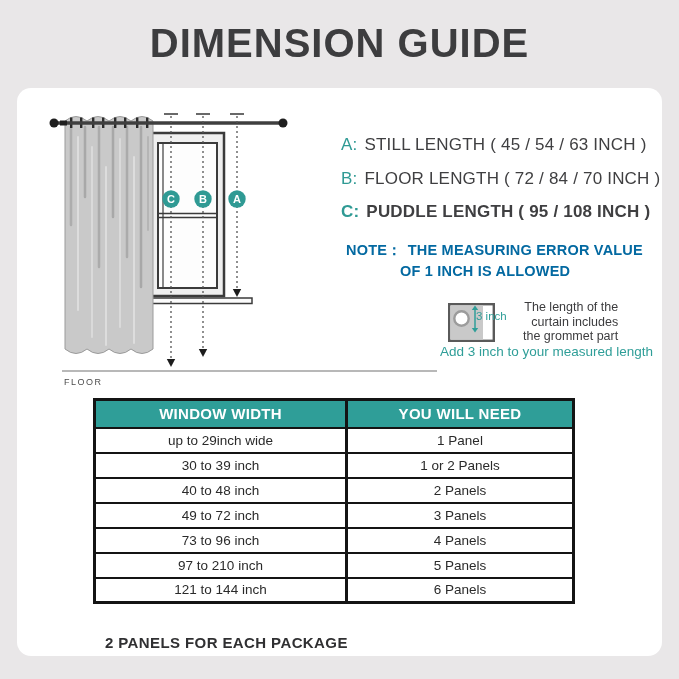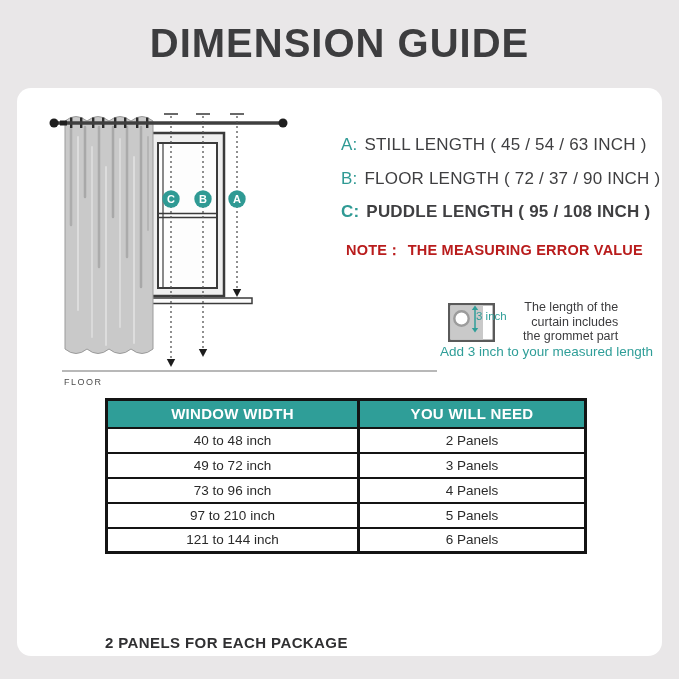--- a/index.html
+++ b/index.html
@@ -9,34 +9,34 @@
            font-size:40px; font-weight:800; color:#3d3d3f; letter-spacing:1px; }
   .card { position:absolute; left:17px; top:88px; width:645px; height:568px;
           background:#ffffff; border-radius:14px; }
   .illustration { position:absolute; left:30px; top:17px; width:410px; height:285px; }
 
   .measure-line { position:absolute; left:324px; font-size:17px; color:#3f3f41;
                   font-weight:500; letter-spacing:0.2px; white-space:nowrap; }
   .measure-line .prefix { color:#2f9a94; margin-right:7px; }
   .m-a { top:47px; } .m-b { top:81px; } .m-c { top:114px;font-weight:bold; }
 
-  .note { position:absolute; left:329px; top:152px; color:#b91c1c; font-size:14.5px;
+  .note { position:absolute; left:329px; top:152px; color:#0369a1; font-size:14.5px;
           font-weight:600; line-height:21px; letter-spacing:0.2px; white-space:nowrap; }
   .note .note-text { margin-left:6px; }
   .note .line2 { padding-left:54px; }
 
   .grommet-figure { position:absolute; left:431px; top:215px; width:47px; height:39px; }
   .grommet-measure-label { position:absolute; left:459px; top:222px; font-size:11.5px;
           color:#2f9e98; font-weight:500; white-space:nowrap; }
   .grommet-desc { position:absolute; left:506px; top:212px; font-size:12.5px;
           line-height:14.5px; color:#3c3c3e; font-weight:500; white-space:nowrap;text-align:right; }
   .add-note { position:absolute; left:423px; top:256px; font-size:13.5px;
           color:#2f9e98; font-weight:500; white-space:nowrap; }
 
-  .size-table { position:absolute; left:88px; top:310px; width:482px;
+  .size-table { position:absolute; left:76px; top:310px; width:482px;
           border-collapse:collapse; table-layout:fixed; border:3px solid #141414; }
   .size-table th { background:#2f9e98; color:#ffffff; font-size:15px; font-weight:bold;
           height:28px; border:2.5px solid #141414; letter-spacing:0.3px; }
   .size-table td { font-size:13.5px; color:#2a2a2a; text-align:center; height:25px;
           border:2px solid #141414; font-weight:500; background:#ffffff; }
   .size-table th:first-child, .size-table td:first-child { border-right:3.5px solid #141414; width:252px; }
 
   .package-note { position:absolute; left:88px; top:546px; font-size:15px;
           font-weight:600; color:#303032; letter-spacing:0.4px; }
 </style>
@@ -123,28 +123,29 @@
       </g>
 
       <line x1="15" y1="266" x2="390" y2="266" stroke="#a0a0a0" stroke-width="1.5"></line>
       <text x="17" y="280" font-family="Liberation Sans, sans-serif" font-size="9" letter-spacing="1.5" fill="#4d4d4d">FLOOR</text>
     </svg>
 
     <div class="measure-line m-a">
       <span class="prefix">A:</span><span>STILL LENGTH ( 45 / 54 / 63 INCH )</span>
     </div>
     <div class="measure-line m-b">
-      <span class="prefix">B:</span><span>FLOOR LENGTH ( 72 / 37 / 90 INCH )</span>
+      <span class="prefix">B:</span><span>FLOOR LENGTH ( 72 / 84 / 70 INCH )</span>
     </div>
     <div class="measure-line m-c">
       <span class="prefix">C:</span><span>PUDDLE LENGTH ( 95 / 108 INCH )</span>
     </div>
 
     <div class="note">
       <div><span>NOTE：</span><span class="note-text">THE MEASURING ERROR VALUE</span></div>
+      <div class="line2">OF 1 INCH IS ALLOWED</div>
     </div>
 
     <svg class="grommet-figure" viewBox="0 0 47 39">
       <rect x="1.2" y="1.2" width="44.6" height="36.6" fill="#ffffff" stroke="#5a5a5a" stroke-width="2.4"></rect>
       <rect x="2.5" y="2.5" width="32.5" height="34" fill="#c9c9c9"></rect>
       <circle cx="13.5" cy="15.5" r="7.2" fill="#ffffff" stroke="#9c9c9c" stroke-width="2.4"></circle>
       <g fill="#2f9e98">
         <line x1="27" y1="5" x2="27" y2="27" stroke="#2f9e98" stroke-width="1.5"></line>
         <path d="M27,2.5 l-3.2,4.5 h6.4 Z"></path>
         <path d="M27,29.5 l-3.2,-4.5 h6.4 Z"></path>
@@ -160,20 +161,28 @@
 
     <table class="size-table">
       <thead>
         <tr>
           <th>WINDOW WIDTH</th>
           <th>YOU WILL NEED</th>
         </tr>
       </thead>
       <tbody>
         <tr>
+            <td>up to 29inch wide</td>
+            <td>1 Panel</td>
+          </tr>
+        <tr>
+            <td>30 to 39 inch</td>
+            <td>1 or 2 Panels</td>
+          </tr>
+        <tr>
             <td>40 to 48 inch</td>
             <td>2 Panels</td>
           </tr>
         <tr>
             <td>49 to 72 inch</td>
             <td>3 Panels</td>
           </tr>
         <tr>
             <td>73 to 96 inch</td>
             <td>4 Panels</td>

